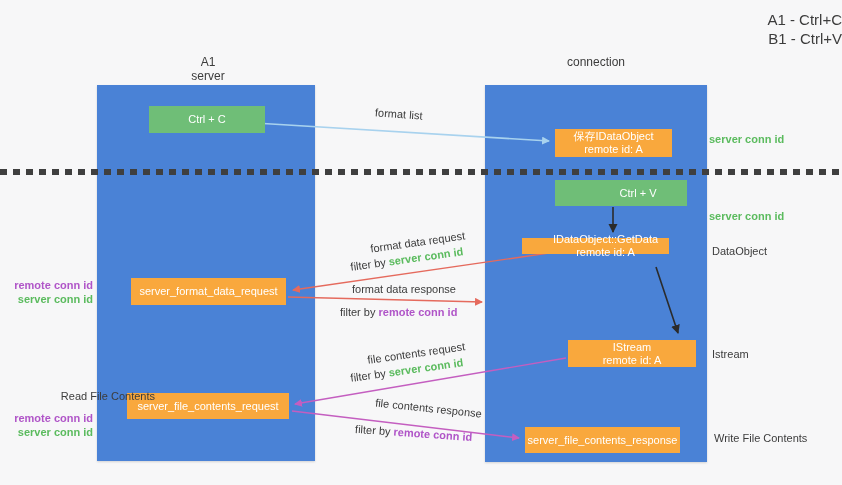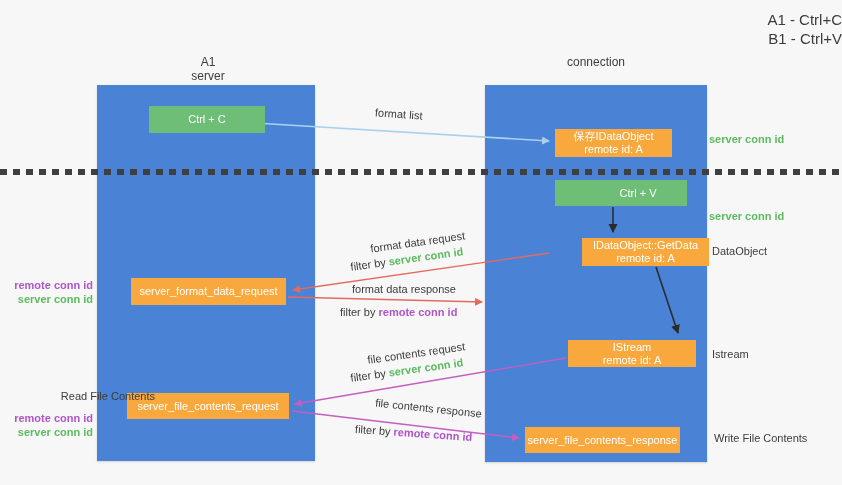--- a/index.html
+++ b/index.html
@@ -87,21 +87,21 @@
 
   <div class="box orange" style="left:555px;top:129px;width:117px;height:28px;">
     <span>保存IDataObject</span>
     <span>remote id: A</span>
   </div>
 
   <div class="box green" style="left:555px;top:180px;width:98px;height:26px;padding-left:34px;">
     <span>Ctrl + V</span>
   </div>
 
-  <div class="box orange" style="left:582px;top:238px;width:127px;height:28px;">
+  <div class="box orange" style="left:522px;top:238px;width:127px;height:16px;padding-left:20px;">
     <span>IDataObject::GetData</span>
     <span>remote id: A</span>
   </div>
 
   <div class="box orange" style="left:131px;top:278px;width:155px;height:27px;">
     <span>server_format_data_request</span>
   </div>
 
 
   <div class="box orange" style="left:568px;top:340px;width:128px;height:27px;">

